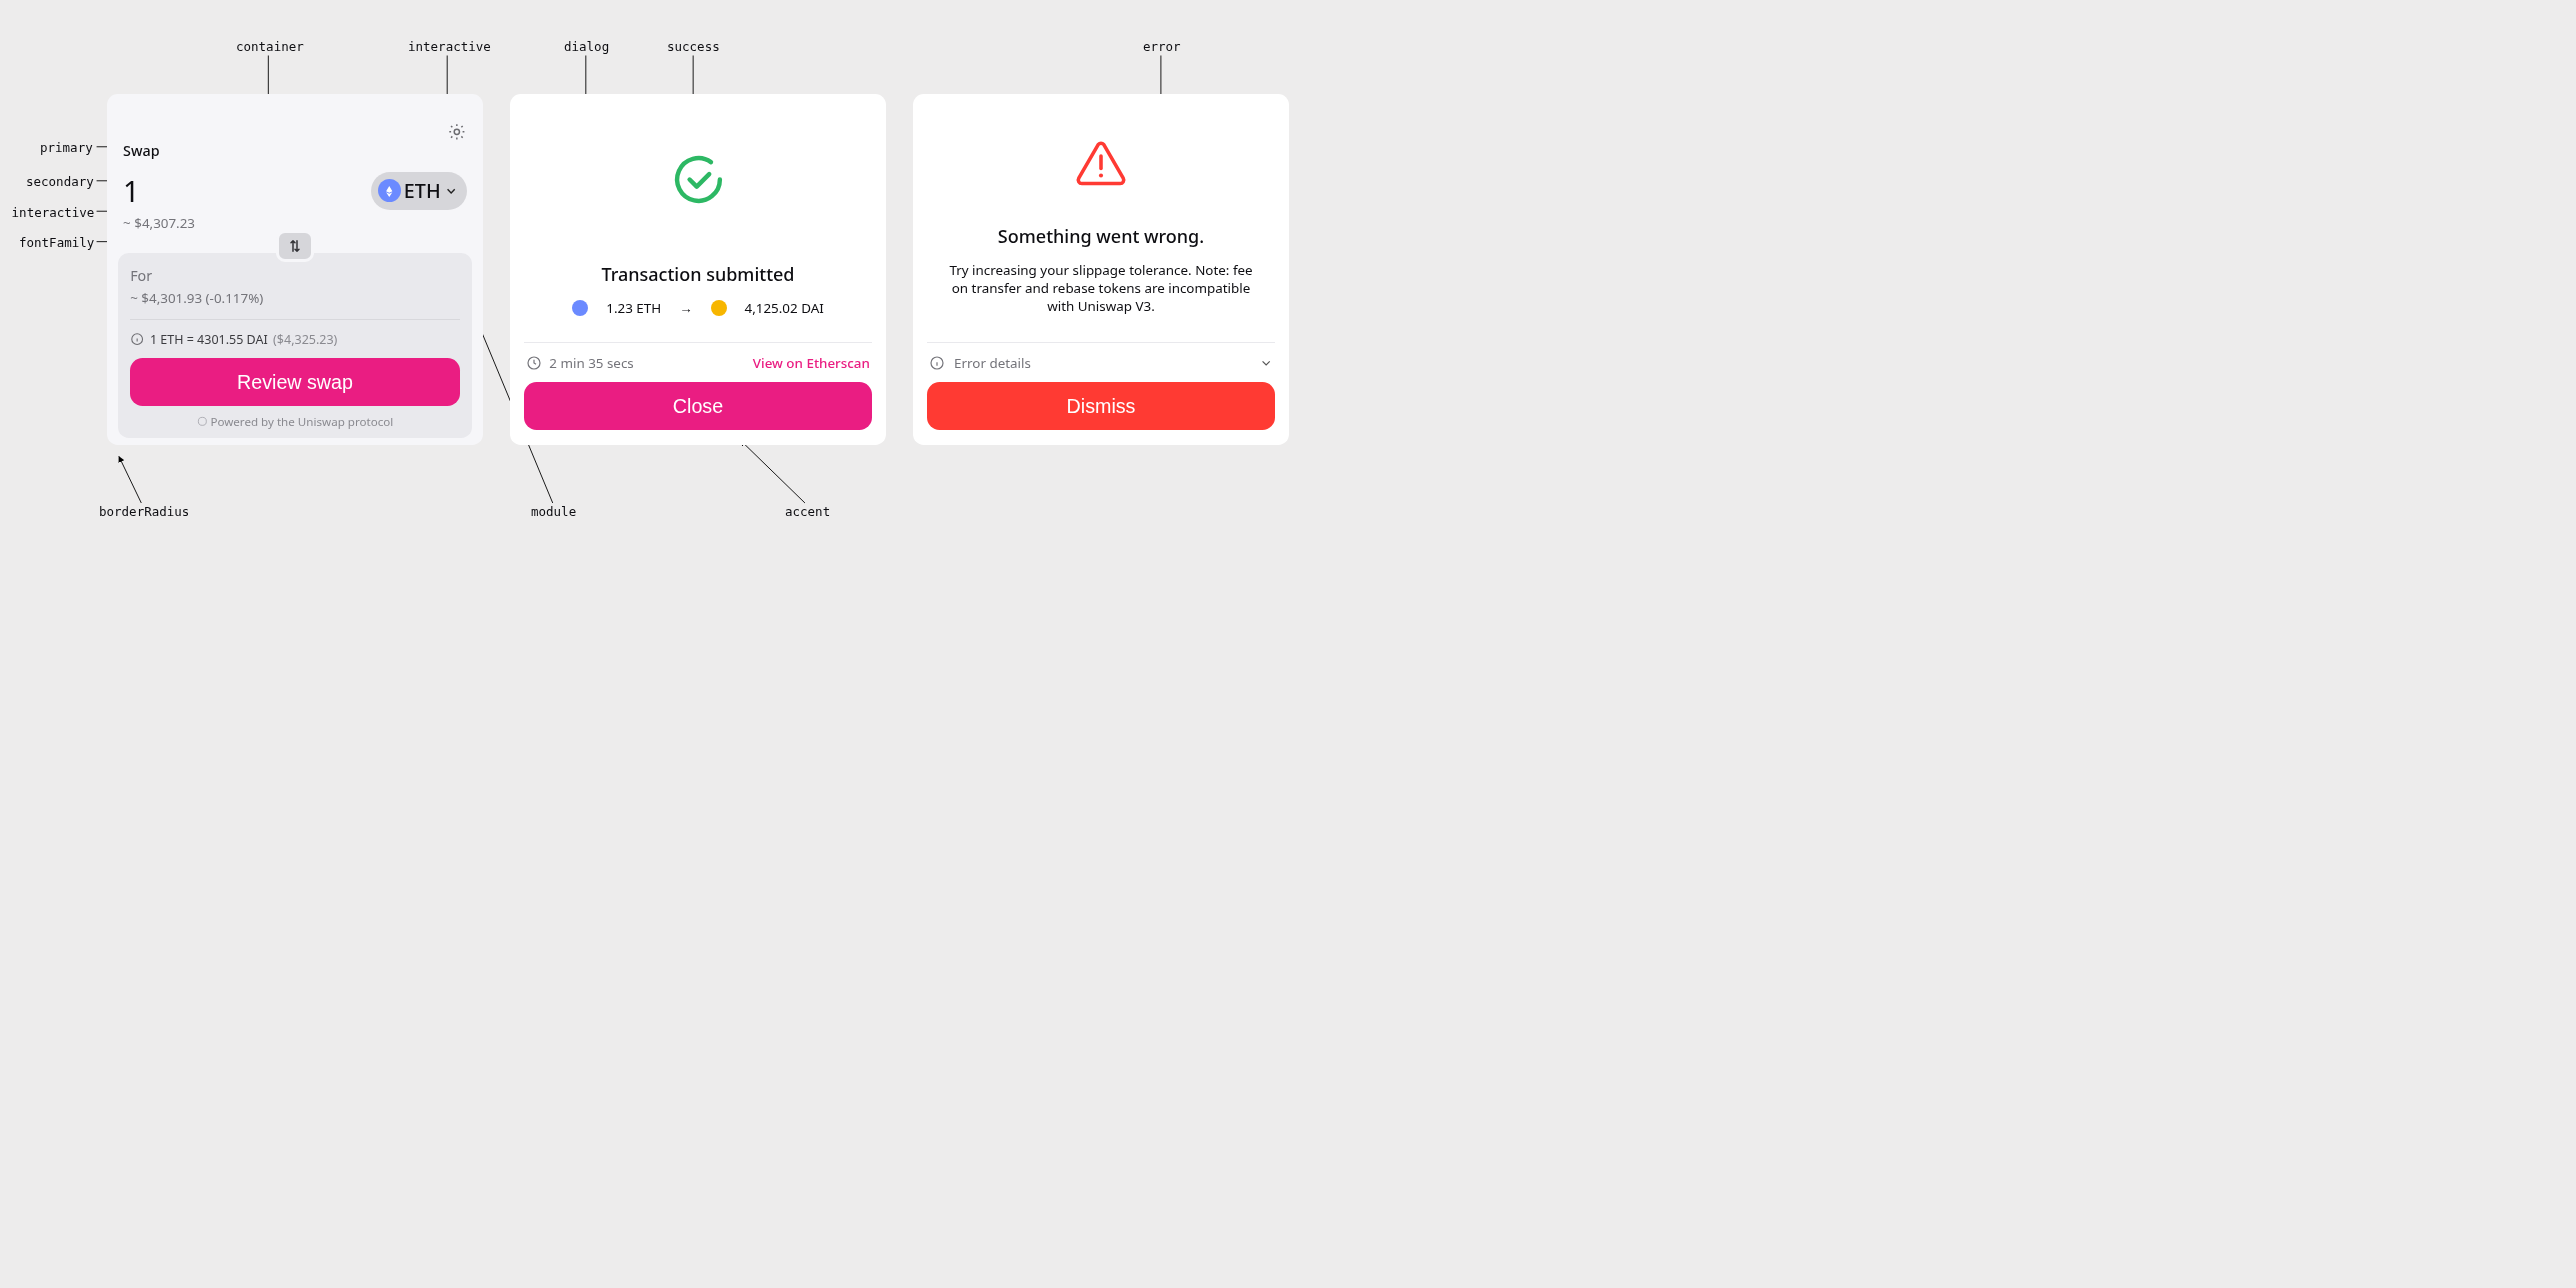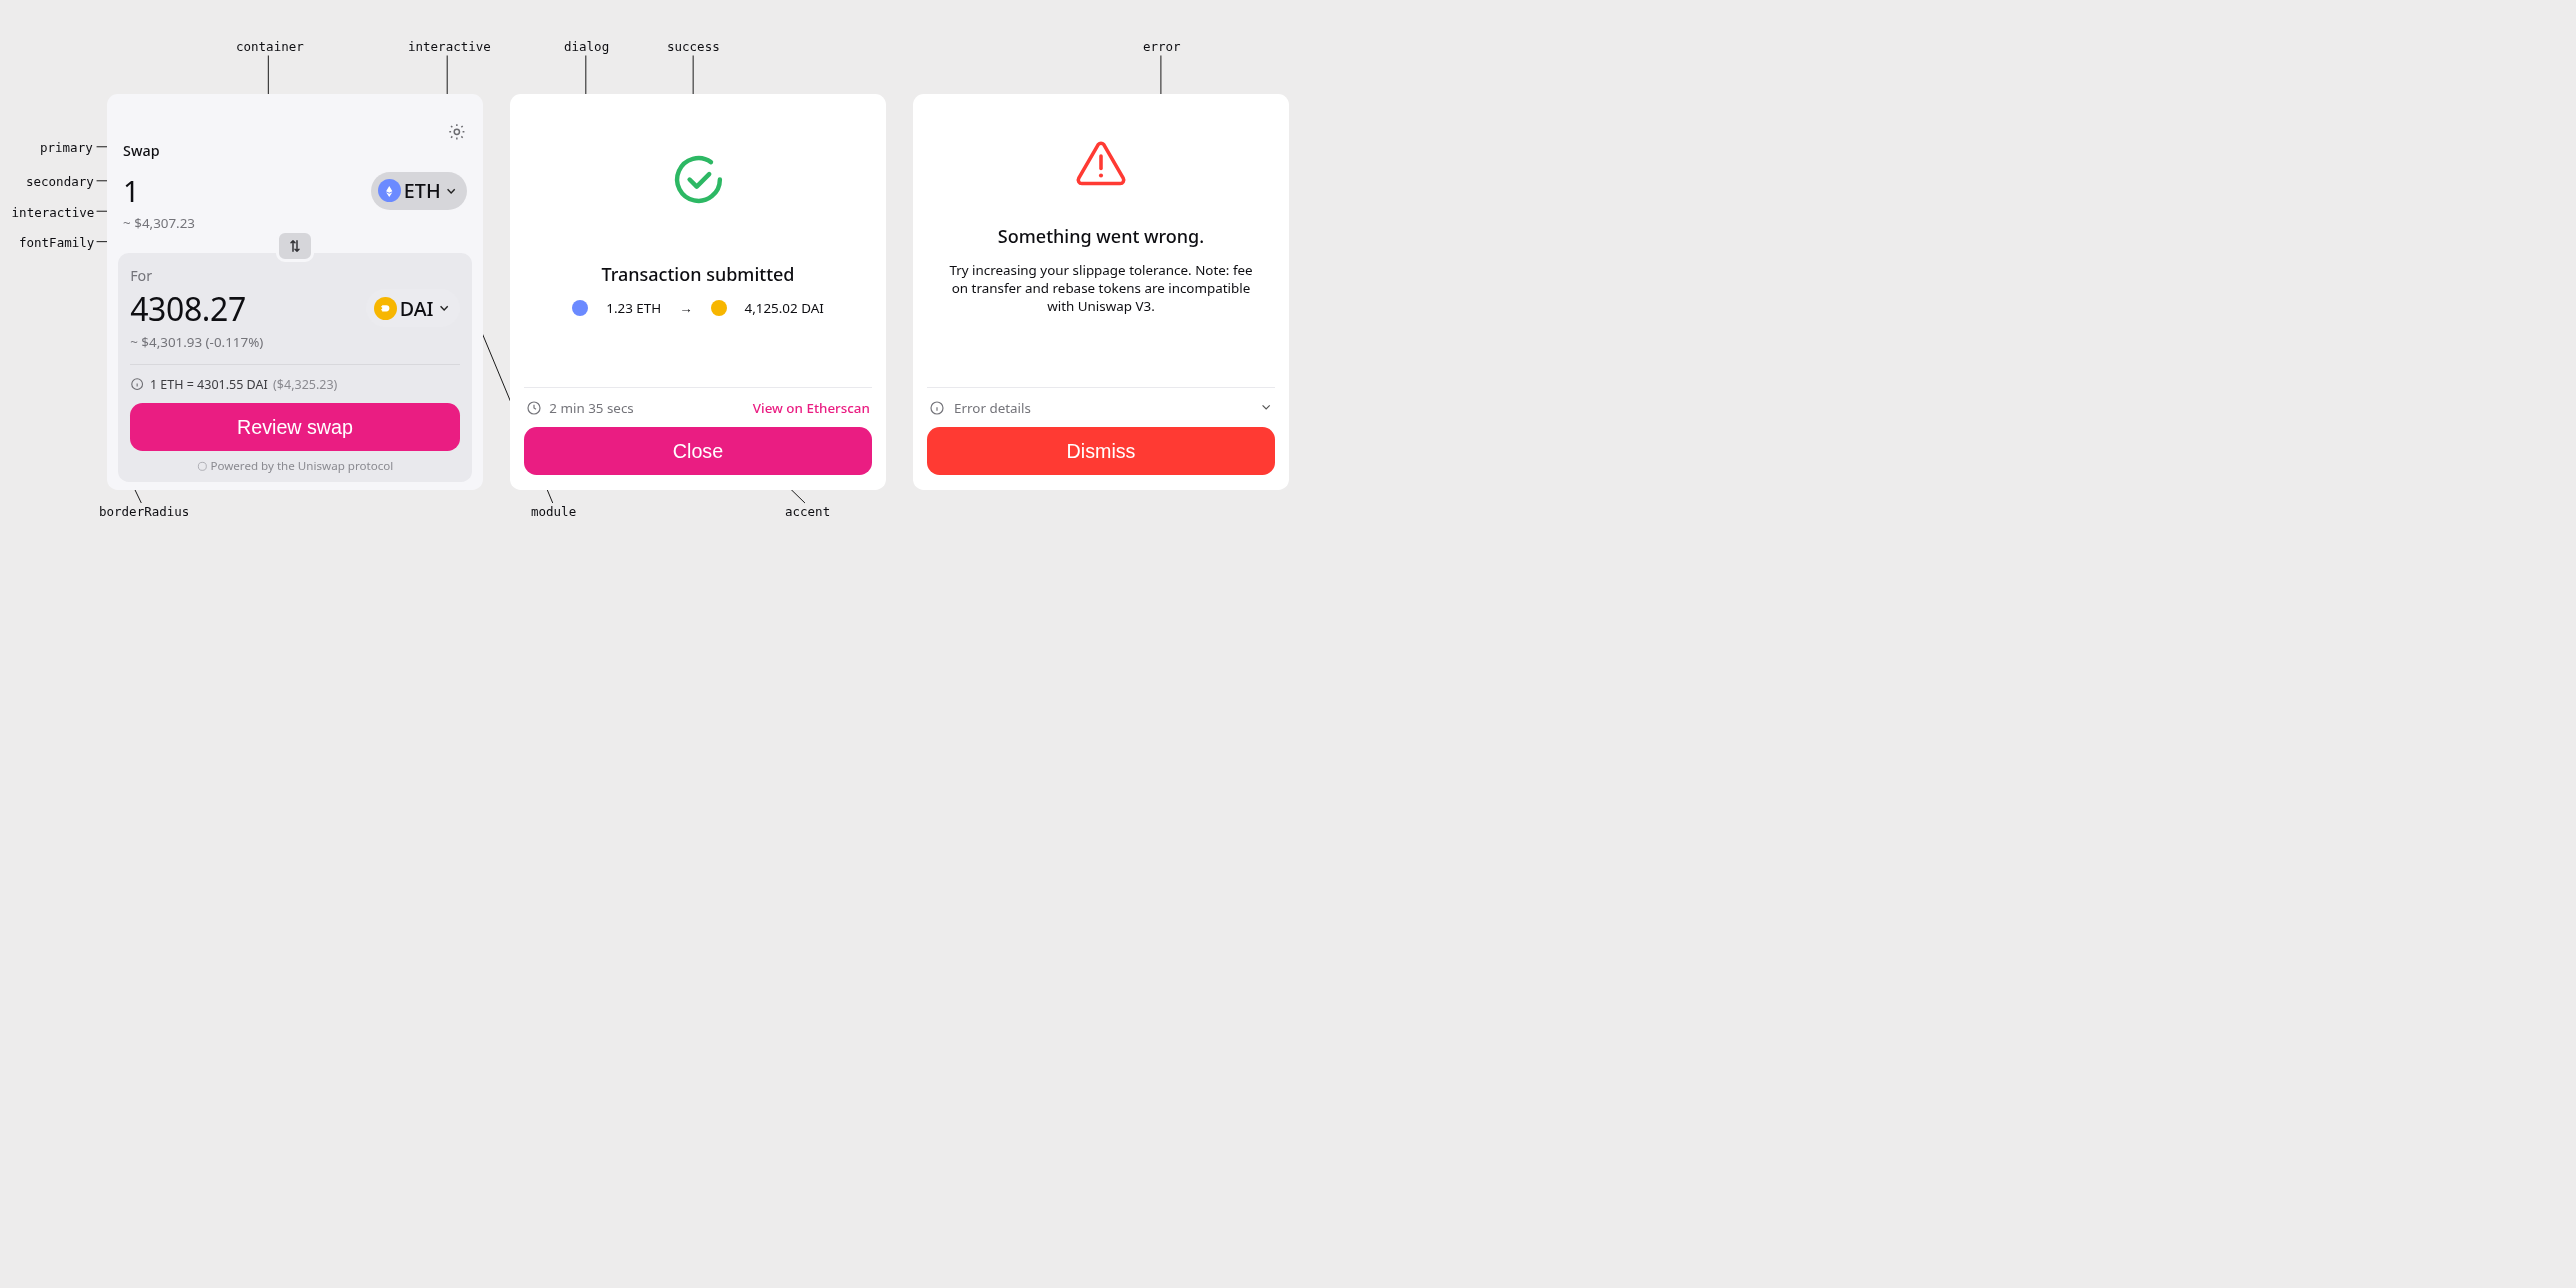--- a/index.html
+++ b/index.html
@@ -282,34 +282,20 @@
         <div class="flip-btn">
           <svg width="16" height="16" viewBox="0 0 24 24" fill="none" stroke="#303034" stroke-width="2.2" stroke-linecap="round">
             <path d="M9 4l0 16M9 4l-3 3M9 4l3 3"></path>
             <path d="M15 20l0-16M15 20l-3-3M15 20l3 -3"></path>
           </svg>
         </div>
       </div>
 
       <div class="module">
         <div class="for-label">For</div>
-        <div class="amount-row">
-          <span class="amount-primary" style="font-size:32px;">4308.27</span>
-          <span class="token-pill light">
-            <span class="token-icon" style="background:#f7b600;">
-              <svg width="12.5" height="12.5" viewBox="0 0 24 24">
-                  <path fill="#fff" d="M6 6h8a6 6 0 010 12H6V6zm-2 4h2v-2H4v2zm0 6h2v-2H4v2z"></path>
-                </svg>
-            </span>
-            <span>DAI</span>
-            <svg class="chev" viewBox="0 0 24 24" fill="none" stroke="#222" stroke-width="2.4">
-                <path d="M6 9l6 6 6-6"></path>
-              </svg>
-          </span>
-        </div>
         <div class="amount-secondary">~ $4,301.93 (-0.117%)</div>
 
         <div class="rate-row">
           <svg class="info-icon" viewBox="0 0 24 24" fill="none" stroke="currentColor" stroke-width="1.8">
               <circle cx="12" cy="12" r="9"></circle>
               <path d="M12 8h.01M12 11v5"></path>
             </svg>
           <span>1 ETH = 4301.55 DAI</span>
           <span class="rate-price">($4,325.23)</span>
         </div>

